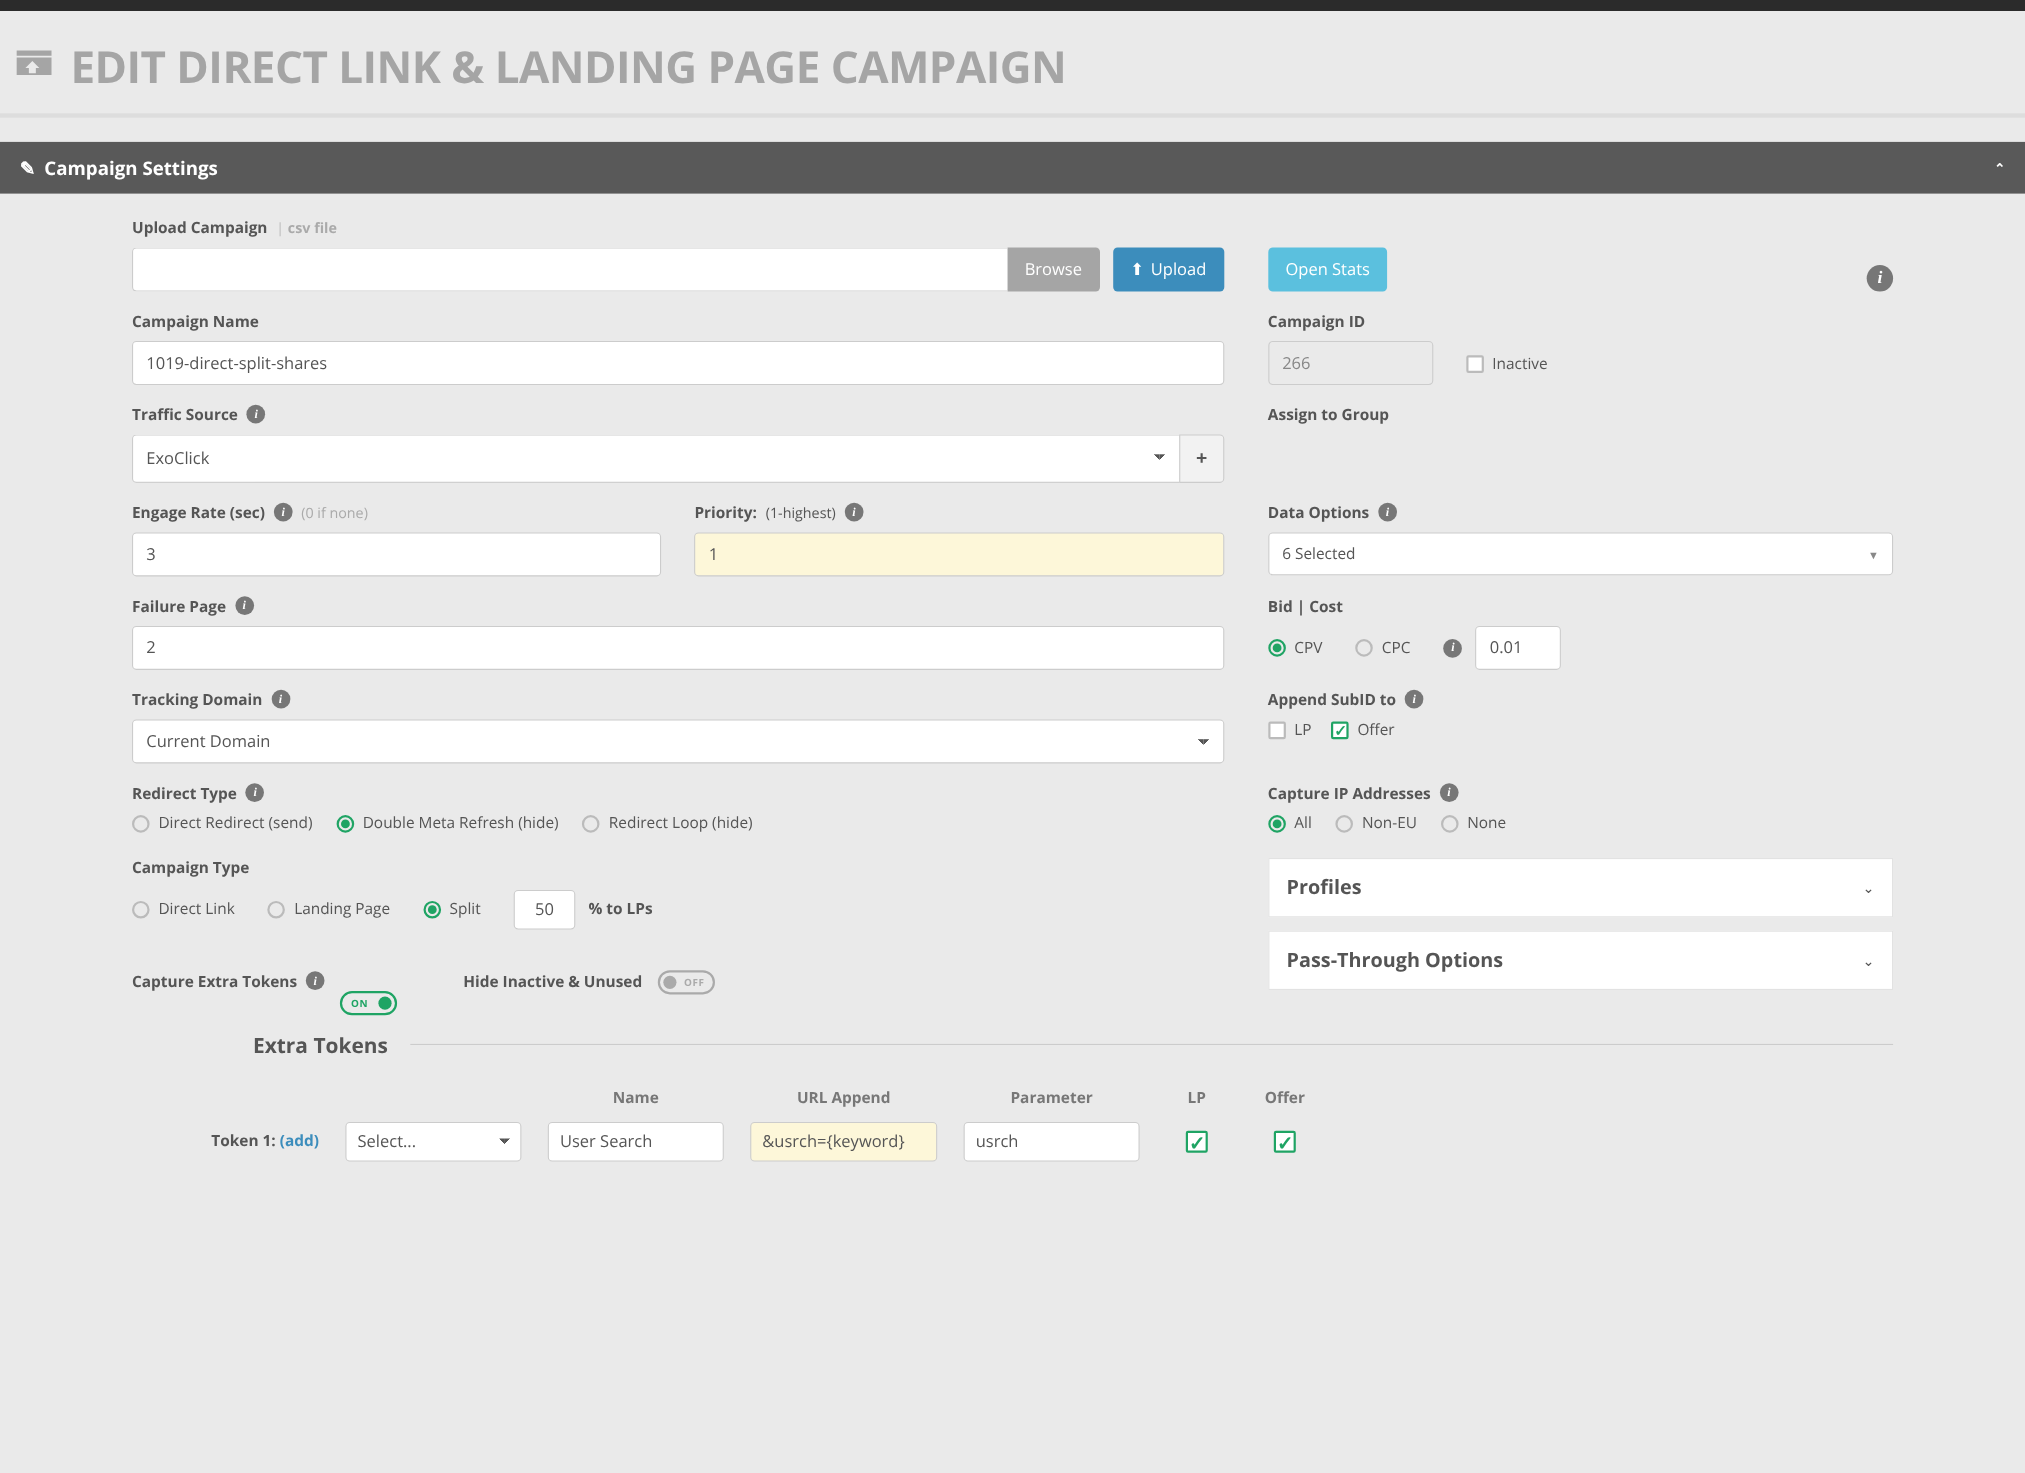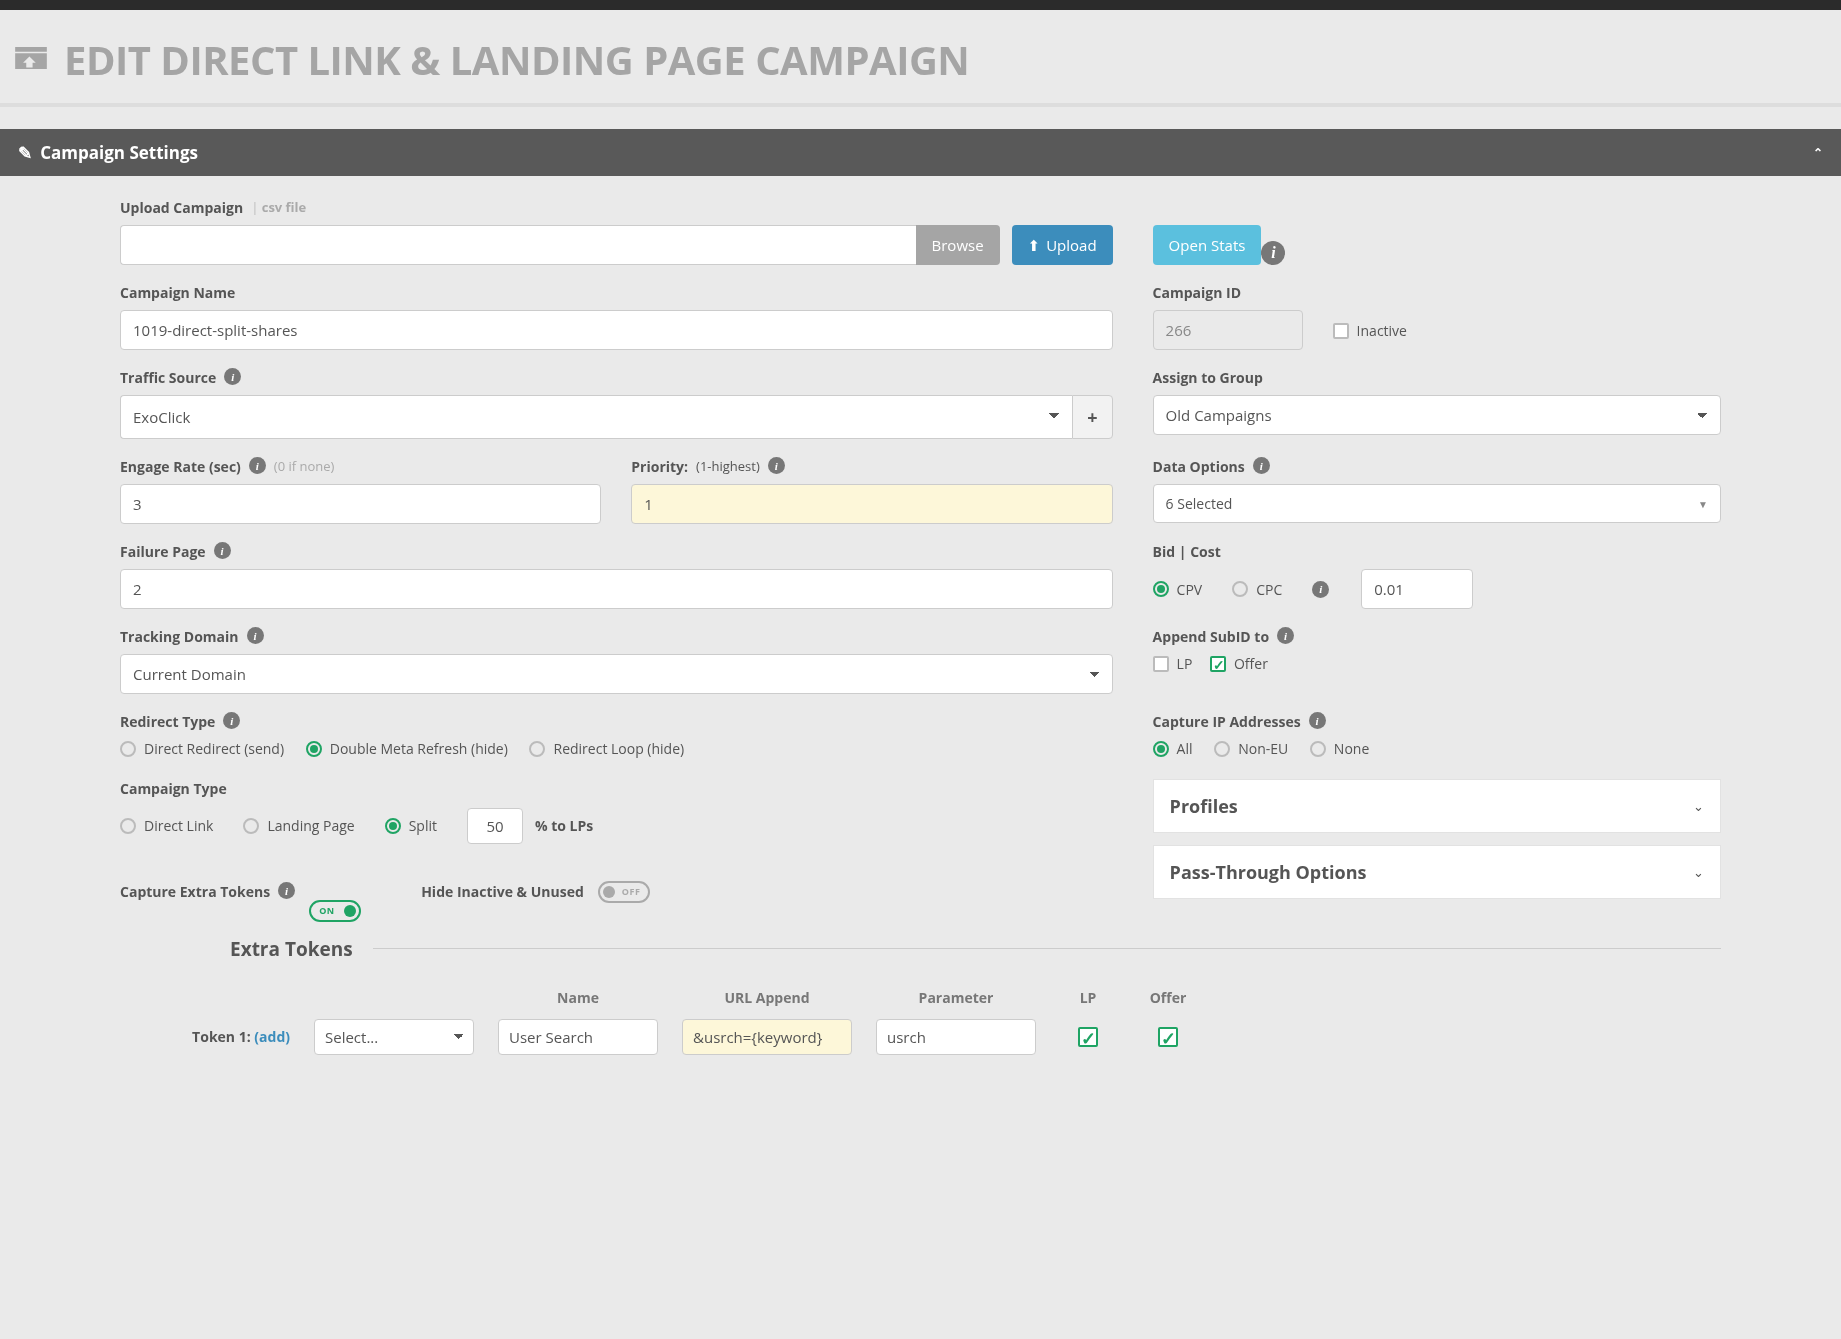--- a/index.html
+++ b/index.html
@@ -113,21 +113,21 @@
         <div class="igroup" style="flex:1;">
           <input class="input" style="">
           <button class="btn btn-browse">Browse</button>
         </div>
         <button class="btn btn-upload">
           <span>⬆</span>
             <span>Upload</span>
         </button>
       </div>
     </div>
-    <div class="col-right" style="display:flex;align-items:flex-end;">
+    <div class="col-right" style="display:flex;align-items:flex-end;justify-content:space-between;">
       <button class="btn btn-stats">Open Stats</button>
       <span class="info-icon big-info">i</span>
     </div>
   </div>
 
   <div class="row mb">
     <div class="col-left">
       <div class="label">Campaign Name</div>
       <input class="input" value="1019-direct-split-shares" style="">
     </div>
@@ -149,21 +149,20 @@
         <span>Traffic Source</span>
           <span class="info-icon">i</span>
       </div>
       <div class="igroup">
         <select class="select"><option>ExoClick</option></select>
         <button class="btn btn-plus">+</button>
       </div>
     </div>
     <div class="col-right">
       <div class="label">Assign to Group</div>
-      <select class="select"><option>Old Campaigns</option></select>
     </div>
   </div>
 
   <div class="row mb">
     <div class="col-left flex" style="gap:30px;">
       <div style="flex:1;">
         <div class="label">
           <span>Engage Rate (sec)</span>
             <span class="info-icon">i</span>
           <span style="color:#aaa;font-weight:400;font-size:13px;">(0 if none)</span>
@@ -204,21 +203,21 @@
       <div class="flex">
         <label class="radio sel">
             <span class="dot"></span>
             <span>CPV</span>
           </label>
         <label class="radio">
             <span class="dot"></span>
             <span>CPC</span>
           </label>
         <span class="info-icon">i</span>
-        <input class="input" style="width: 112px; margin-left: 20px;" value="0.01">
+        <input class="input" style="width: 78px;" value="0.01">
       </div>
     </div>
   </div>
 
   <div class="row mb">
     <div class="col-left">
       <div class="label">
         <span>Tracking Domain</span>
           <span class="info-icon">i</span>
       </div>

